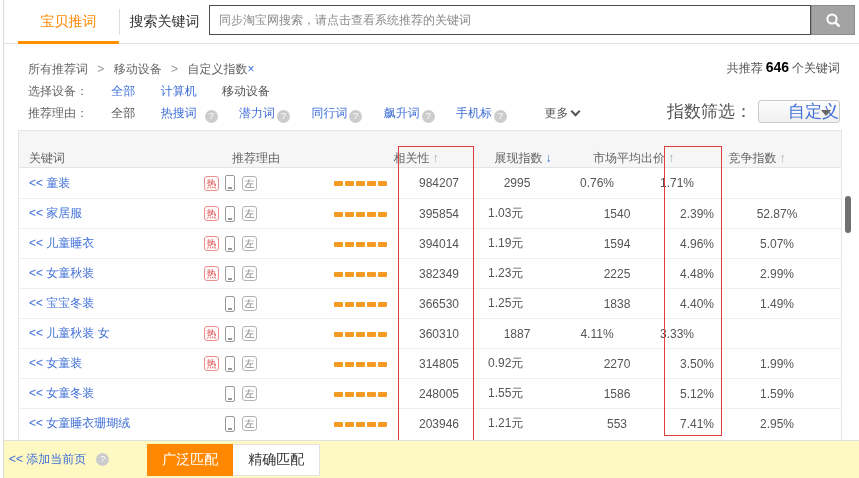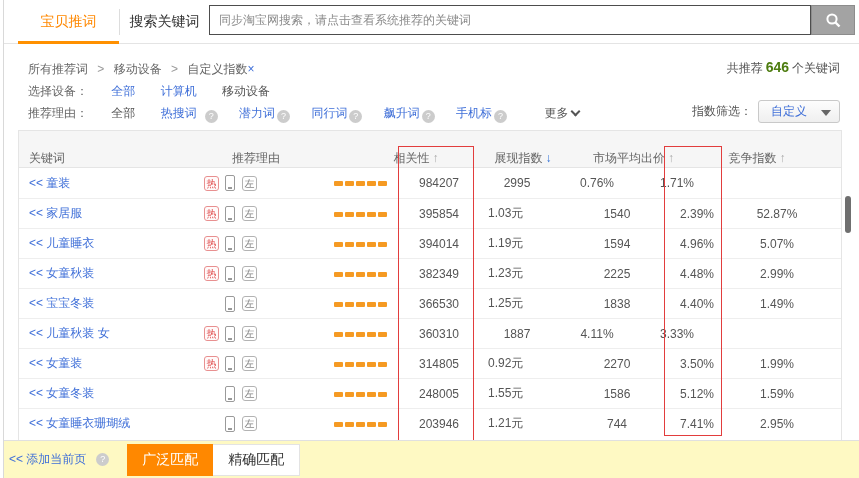--- a/index.html
+++ b/index.html
@@ -17,35 +17,35 @@
   .search-input { position:absolute; left:205px; top:5px; width:602px; height:30px; border:1px solid #4d4d4d; padding:0 9px; font-size:12px; color:#333; outline:none; font-family:"Liberation Sans",sans-serif; }
   .search-input::placeholder { color:#8a8a8a; }
   .search-btn { position:absolute; left:807px; top:5px; width:44px; height:30px; background:#a3a3a3; border:1px solid #8c8c8c; cursor:pointer; display:flex; align-items:center; justify-content:center; }
 
   
   .breadcrumb { position:absolute; top:61px; left:28px; font-size:12px; color:#666; }
   .crumb { color:#666; cursor:pointer; }
   .crumb-sep { color:#999; margin:0 6px; }
   .remove-x { color:#3f6fd8; cursor:pointer; font-size:12px; }
   .summary { position:absolute; top:59px; right:19px; font-size:12px; color:#555; }
-  .summary b { font-size:14px; color:#4d7c0f; margin:0 3px; }
+  .summary b { font-size:14px; color:#000000; margin:0 3px; }
 
   .filter-row { position:absolute; left:28px; font-size:12px; color:#666; }
   .device-row { top:83px; }
   .reason-row { top:105px; }
   .filter-label { color:#666; display:inline-block; width:80px; }
   .flink { color:#3f6fd8; cursor:pointer; margin-right:22px; }
   .fsel  { color:#555; cursor:pointer; margin-right:22px; }
   .ritem { margin-right:18px; white-space:nowrap; }
   .help { display:inline-block; width:13px; height:13px; line-height:13px; border-radius:50%; background:#ccc; color:#fff; font-size:9px; text-align:center; vertical-align:-2px; margin-left:2px; cursor:pointer; }
   .more { color:#555; cursor:pointer; margin-left:16px; }
   .chev { display:inline-block; width:7px; height:7px; border-right:2px solid #555; border-bottom:2px solid #555; transform:rotate(45deg); vertical-align:2px; margin-left:4px; }
 
-  .index-filter { position:absolute; top:100px; right:19px; font-size:12px; color:#555; display:flex; align-items:center; }
-  .select-box { position:relative; width:82px; height:23px; line-height:21px; border:1px solid #c9c9c9; border-radius:3px; background:linear-gradient(#fdfdfd,#efefef); color:#3f6fd8; padding-left:12px; margin-left:6px; cursor:pointer; }
+  .index-filter { position:absolute; top:100px; right:19px; font-size:17px; color:#555; display:flex; align-items:center; }
+  .select-box { position:relative; width:82px; height:23px; line-height:21px; border:1px solid #c9c9c9; border-radius:3px; background:linear-gradient(#fdfdfd,#efefef); color:#3f6fd8; padding-left:12px; margin-left:6px; cursor:pointer;text-align:right; }
   .caret { position:absolute; right:8px; top:9px; width:0; height:0; border-left:5px solid transparent; border-right:5px solid transparent; border-top:6px solid #666; }
 
   
   .table { position:absolute; left:18px; top:130px; width:824px; height:313px; border:1px solid #e5e5e5; border-bottom:none; background:#fff; overflow:hidden; }
   .thead { display:flex; align-items:flex-end; height:37px; background:#f6f6f6; border-bottom:1px solid #e5e5e5; font-size:12px; color:#666;gap:28px; }
   .trow { display:flex; align-items:center; height:30px; border-top:1px solid #eeeeee; font-size:12px; color:#555; background:#fff; }
   .trow:first-of-type { border-top:none; }
   .c { flex:none; }
   .c1 { width:185px; padding-left:10px; text-align:left; }
   .c2 { width:115px; text-align:left; }
@@ -73,21 +73,21 @@
   .box-impr { left:398px; top:146px; width:76px; height:296px; }
   .box-ctr  { left:664px; top:146px; width:58px; height:290px; }
 
   .scroll-thumb { position:absolute; left:845px; top:196px; width:6px; height:37px; background:#6f6f6f; border-radius:3px; cursor:pointer; z-index:4; }
 
   
   .footer { position:absolute; left:4px; right:0; bottom:0; height:38px; background:#fef9c3; border-top:1px solid #e0e0e0; z-index:6; display:flex; align-items:center; font-size:12px; }
   .add-link { color:#3f6fd8; cursor:pointer; margin-left:5px; white-space:nowrap; }
   .footer .help { margin-left:10px; margin-right:18px; }
   .btn { height:32px; padding:0 15px; font-size:14px; cursor:pointer; font-family:"Liberation Sans",sans-serif; }
-  .btn-broad { background:#ff8800; color:#fff; border:none; }
+  .btn-broad { background:#ff8800; color:#fff; border:none;margin-left:20px; }
   .btn-exact { background:#fff; color:#333; border:1px solid #e3e3e3; border-left:none; }
 </style>
 </head>
 <body>
 
 <div class="page">
   <div class="left-edge"></div>
 
   <div class="tabbar">
     <div class="tab tab-promote">宝贝推词</div>
@@ -311,21 +311,21 @@
       </div>
       <div class="c c3"><span class="bars">
               <span class="bar"></span>
               <span class="bar"></span>
               <span class="bar"></span>
               <span class="bar"></span>
               <span class="bar"></span>
             </span></div>
       <div class="c c4">203946</div>
       <div class="c c5">1.21元</div>
-      <div class="c c6">744</div>
+      <div class="c c6">553</div>
       <div class="c c7">7.41%</div>
       <div class="c c8">2.95%</div>
     </div>
   </div>
   </div>
 
   <div class="red-box box-impr"></div>
   <div class="red-box box-ctr"></div>
 
   <div class="scroll-thumb"></div>

